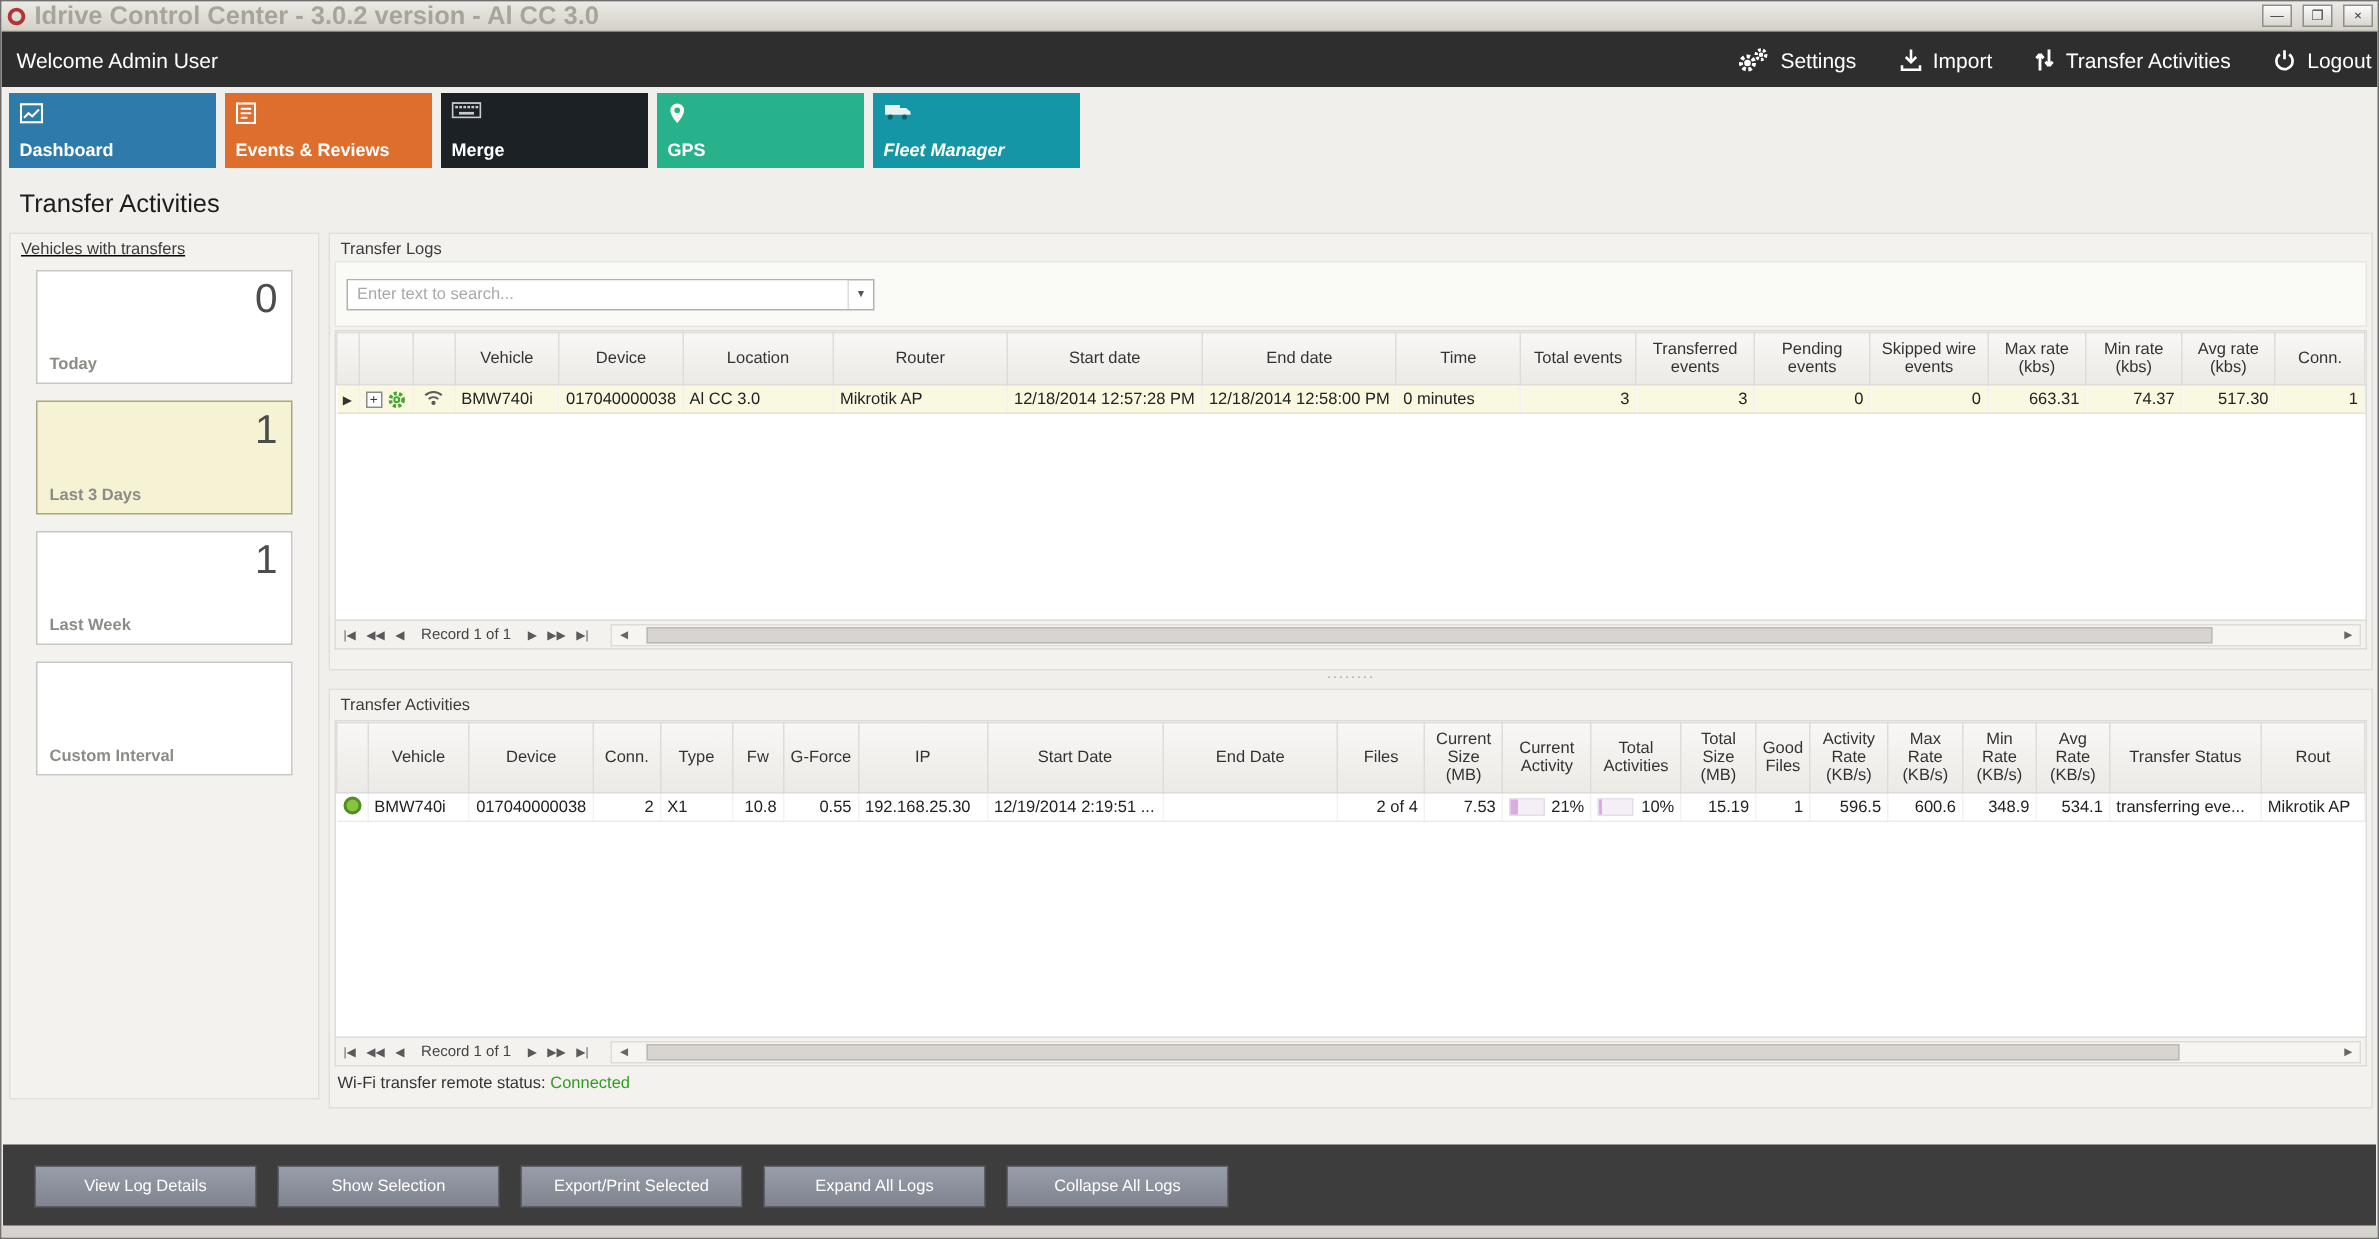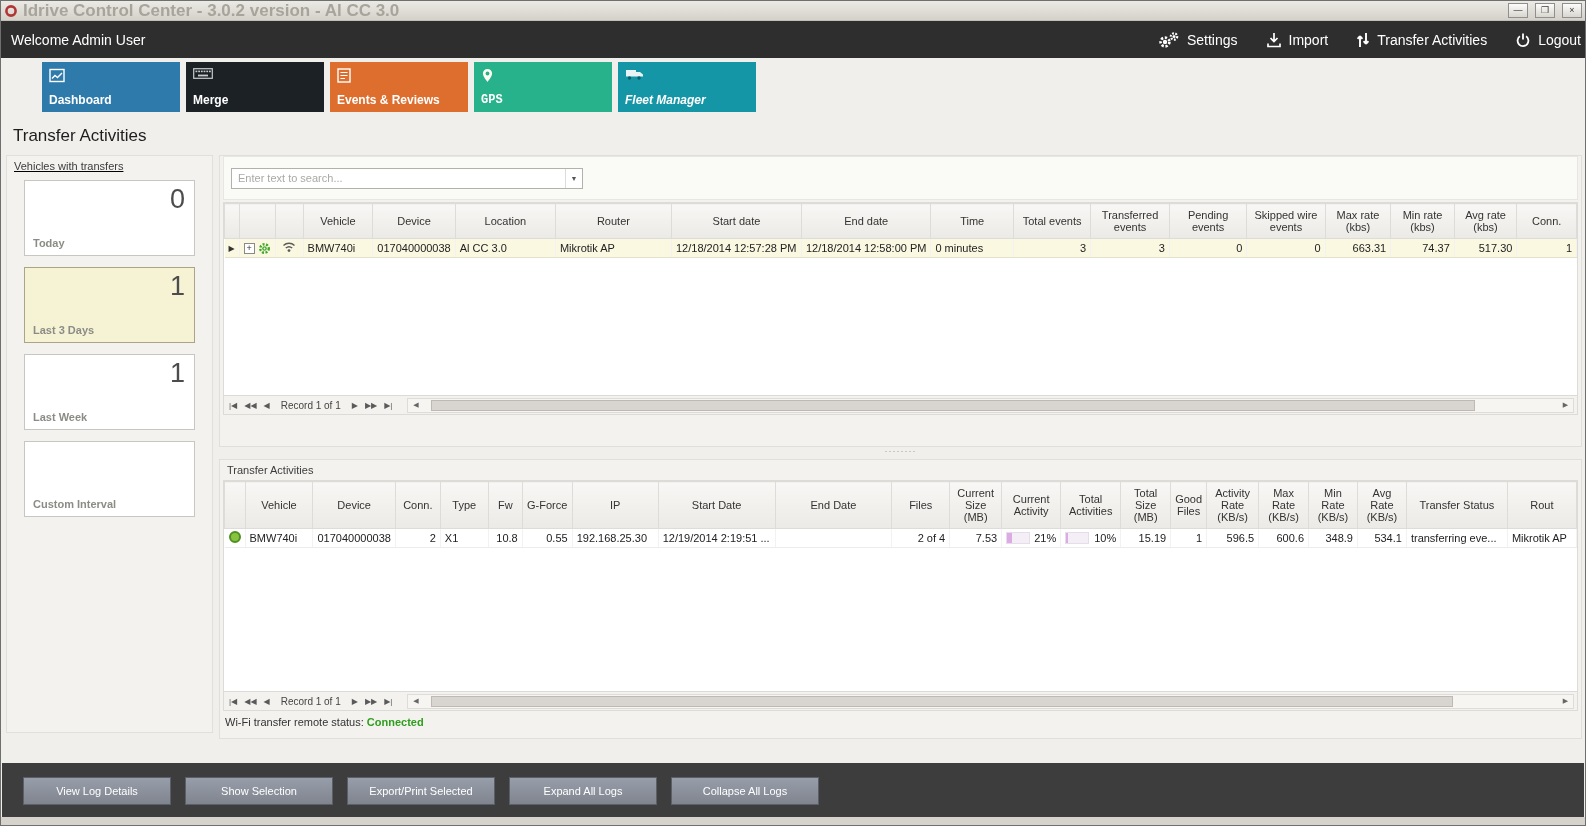--- a/index.html
+++ b/index.html
@@ -22,21 +22,21 @@
   }
   
   .topbar{
     height:37px; background:#2e2e2e; color:#fff; display:flex; align-items:center;
     padding:0 2px 0 10px;
   }
   .welcome{ font-size:14px; }
   .top-actions{ margin-left:auto; display:flex; align-items:center; gap:28px; padding-right:2px; }
   .top-action{ display:flex; align-items:center; gap:7px; font-size:14px; cursor:pointer; white-space:nowrap; }
   
-  .nav-tiles{ display:flex; gap:6px; padding:4px 0 0 5px;margin-left:36px; }
+  .nav-tiles{ display:flex; gap:6px; padding:4px 0 0 5px; }
   .tile{ width:138px; height:50px; position:relative; color:#fff; cursor:pointer; }
   .tile-icon{ position:absolute; left:7px; top:6px; }
   .tile-label{ position:absolute; left:7px; bottom:5px; font-size:12px; font-weight:bold; }
   
   .page-title{ font-size:17px; color:#1d1d1d; padding:14px 0 0 12px; }
   
   .panel{ position:absolute; background:#f3f2ef; border:1px solid #e1dfdb; }
   .panel-title{ font-size:11px; color:#3c3c3c; padding:4px 7px 2px 7px; }
   .sidebar{ left:5px; top:154px; width:207px; height:578px;text-decoration:underline; }
   .card{
@@ -100,21 +100,21 @@
   .hscroll{ flex:1; display:flex; align-items:center; height:15px; margin-left:10px;
     background:#f6f5f2; border:1px solid #dddcd8; }
   .hs-arrow{ width:15px; text-align:center; font-size:7px; color:#666; cursor:pointer; }
   .hs-track{ flex:1; position:relative; height:13px; }
   .hs-thumb{ position:absolute; top:1px; left:8px; height:11px; background:#d8d5d0; border:1px solid #bdbab4; cursor:pointer; }
   .splitter{
     position:absolute; left:218px; top:447px; width:1363px; height:9px; text-align:center;
     color:#9a9a97; font-size:9px; line-height:6px; letter-spacing:1px; cursor:row-resize;
   }
   .wifi-status{ font-size:11px; color:#333; padding:5px 0 0 5px; }
-  .wifi-status .val{ font-weight:bold; }
+  .wifi-status .val{ font-weight:normal; }
   
   .footer{
     position:absolute; left:1px; right:1px; top:762px; height:56px; background:#3d3d3d;
     display:flex; align-items:center; gap:14px; padding-left:21px;
   }
   .footer .fbtn{
     width:148px; height:28px; background:linear-gradient(#989ea9,#7f848f);
     border:1px solid #5b5f67; color:#fff; font-size:11px; text-align:center; line-height:26px; cursor:pointer;
   }
   .bottom-strip{ position:absolute; left:0; right:0; bottom:0; height:8px; background:#d6d3cc; }
@@ -168,44 +168,44 @@
   </div>
 </div>
 
 <div class="nav-tiles">
   <div class="tile" style="background: rgb(46, 123, 171);">
     <svg class="tile-icon" width="16" height="15" viewBox="0 0 16 15">
       <rect x="1" y="1.5" width="14" height="12" fill="none" stroke="#fff" stroke-width="1.4"></rect>
       <path d="M3 10.5l3-3 2.5 2 4.5-4.5" stroke="#fff" stroke-width="1.4" fill="none"></path>
     </svg>
     <span class="tile-label">Dashboard</span>
+  </div>
+  <div class="tile" style="background: rgb(221, 110, 45);">
+    <svg class="tile-icon" width="14" height="15" viewBox="0 0 14 15">
+      <rect x="1" y="1" width="12" height="13" fill="none" stroke="#fff" stroke-width="1.4"></rect>
+      <path d="M3.5 4.5h7M3.5 7.5h7M3.5 10.5h4.5" stroke="#fff" stroke-width="1.2" fill="none"></path>
+    </svg>
+    <span class="tile-label">Events &amp; Reviews</span>
   </div>
   <div class="tile" style="background: rgb(28, 33, 38);">
     <svg class="tile-icon" width="20" height="11" viewBox="0 0 20 11">
       <rect x="0.7" y="0.7" width="18.6" height="9.6" fill="none" stroke="#c7cace" stroke-width="1.2"></rect>
       <g fill="#c7cace">
         <rect x="2.5" y="2.6" width="1.8" height="1.6"></rect>
           <rect x="5.2" y="2.6" width="1.8" height="1.6"></rect>
         <rect x="7.9" y="2.6" width="1.8" height="1.6"></rect>
           <rect x="10.6" y="2.6" width="1.8" height="1.6"></rect>
         <rect x="13.3" y="2.6" width="1.8" height="1.6"></rect>
           <rect x="16" y="2.6" width="1.8" height="1.6"></rect>
         <rect x="5" y="6.6" width="10" height="1.8"></rect>
       </g>
     </svg>
     <span class="tile-label">Merge</span>
   </div>
-  <div class="tile" style="background: rgb(221, 110, 45);">
-    <svg class="tile-icon" width="14" height="15" viewBox="0 0 14 15">
-      <rect x="1" y="1" width="12" height="13" fill="none" stroke="#fff" stroke-width="1.4"></rect>
-      <path d="M3.5 4.5h7M3.5 7.5h7M3.5 10.5h4.5" stroke="#fff" stroke-width="1.2" fill="none"></path>
-    </svg>
-    <span class="tile-label">Events &amp; Reviews</span>
-  </div>
-  <div class="tile" style="background: rgb(39, 178, 139); font-family: Liberation Mono, monospace;">
+  <div class="tile" style="background: rgb(39, 178, 139);">
     <svg class="tile-icon" width="13" height="15" viewBox="0 0 13 15">
       <path d="M6.5 1a4.6 4.6 0 0 1 4.6 4.6C11.1 8.9 6.5 14 6.5 14S1.9 8.9 1.9 5.6A4.6 4.6 0 0 1 6.5 1z" fill="#fdfdf2"></path>
       <circle cx="6.5" cy="5.5" r="1.9" fill="#27b28b"></circle>
     </svg>
     <span class="tile-label">GPS</span>
   </div>
   <div class="tile" style="background: rgb(20, 150, 166); font-style: italic;">
     <svg class="tile-icon" width="19" height="13" viewBox="0 0 19 13">
       <rect x="1" y="2" width="10" height="6.5" fill="#eaf3f3"></rect>
       <path d="M11 4h4l3 2.5v2h-7z" fill="#eaf3f3"></path>
@@ -232,20 +232,21 @@
     <span class="card-value">1</span>
     <span class="card-label">Last Week</span>
   </div>
   <div class="card">
     <span class="card-value"></span>
     <span class="card-label">Custom Interval</span>
   </div>
 </div>
 
 <div class="panel logs-panel">
+  <div class="panel-title">Transfer Logs</div>
   <div class="logs-toolbar">
     <div class="search-combo">
       <input type="text" placeholder="Enter text to search..." style="">
       <span class="combo-arrow">▼</span>
     </div>
   </div>
   <div class="grid logs">
     <table>
       <colgroup>
         <col style="width:14px">

